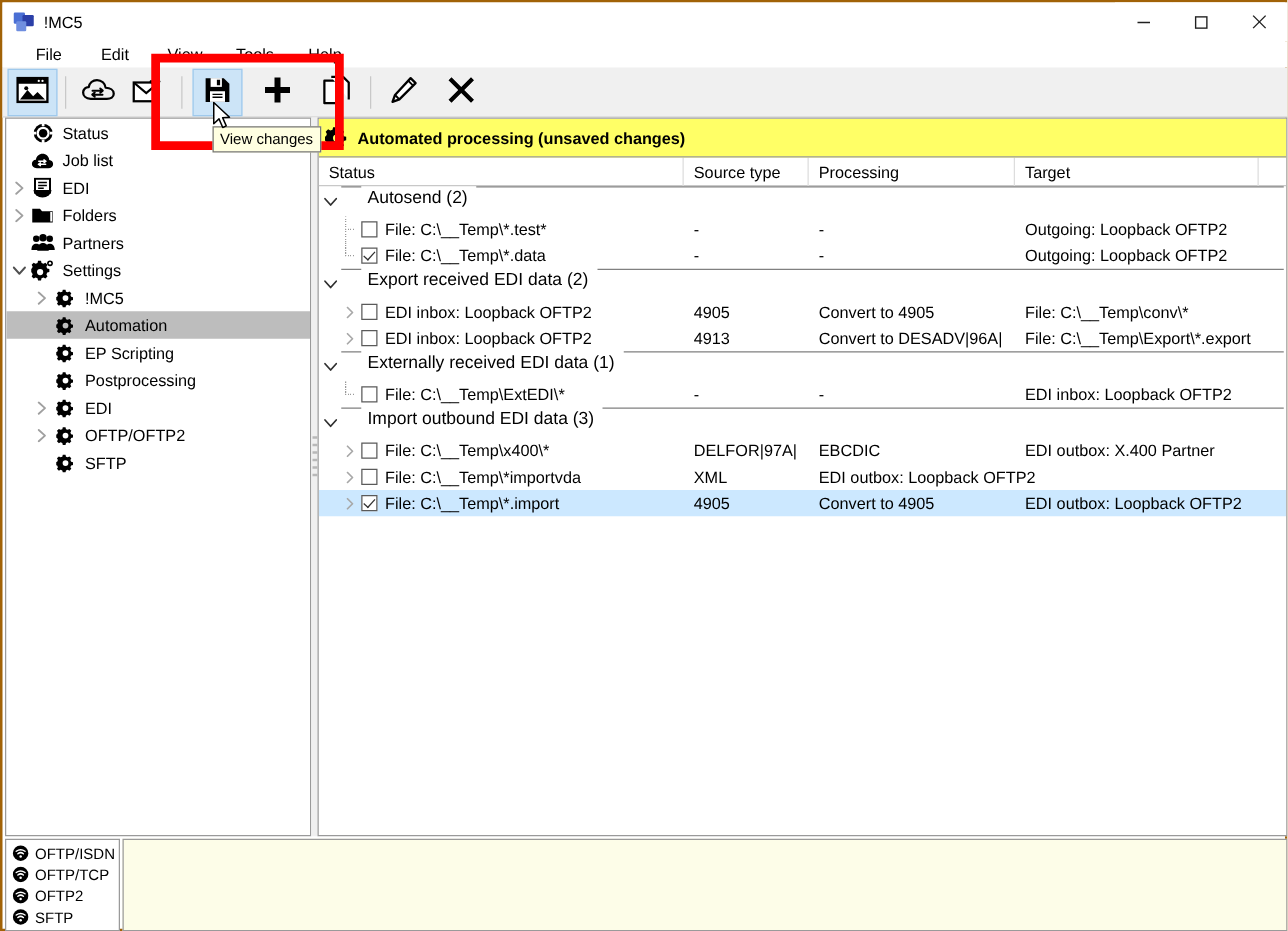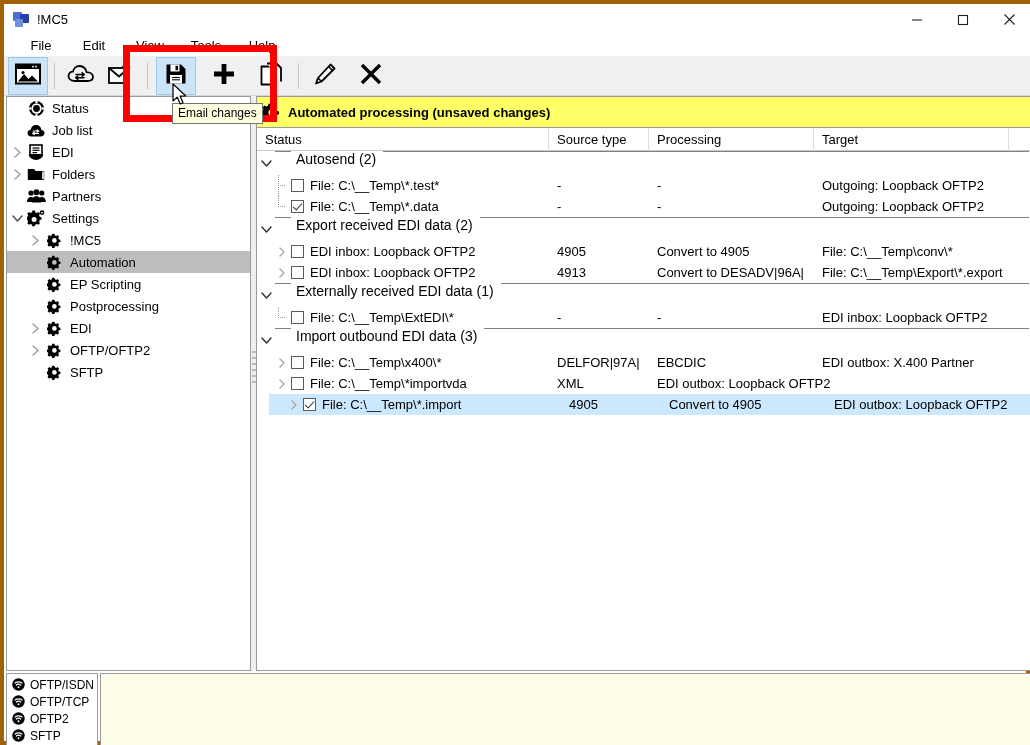--- a/index.html
+++ b/index.html
@@ -9,21 +9,21 @@
     overflow: hidden;
     font-family: "Liberation Sans", sans-serif;
     font-size: 13px;
     color: #000;
     background: #ffffff;
   }
   #app {
     position: relative;
     width: 1030px; height: 745px;
     background: #ffffff;
-    border: 4px solid #a16207;
+    border: 2px solid #a16207;
   }
 
   
   #titlebar {
     position: absolute; left: 0; top: 0;
     width: 1028px; height: 31px;
     background: #ffffff;
     display: flex; align-items: center;
   }
   #app-icon {
@@ -207,21 +207,21 @@
   }
   .group-label { font-size: 14px; color: #000; flex: none; }
   .group-line {
     flex: 1; height: 1px; background: #808080; margin-left: 7px; margin-right: 2px;
   }
 
   .data-row {
     display: flex; height: 21px; align-items: center;
     white-space: nowrap;
   }
-  .data-row.selected { background: #cce8ff; margin-left: 12px; }
+  .data-row.selected { background: #cce8ff; }
   .cell {
     font-size: 13px; color: #000;
     height: 21px; line-height: 21px;
     flex: none; overflow: hidden;
   }
   .cell.c-src    { width: 292px; display: flex; align-items: center; }
   .cell.c-stype  { width: 100px; padding-left: 8px; }
   .cell.c-proc   { width: 165px; padding-left: 8px; }
   .cell.c-target { width: 195px; padding-left: 8px; }
 
@@ -887,21 +887,21 @@
         </svg>
       </span>
       <span class="conn-label">SFTP</span>
     </div>
   </div>
 
   <div id="bottom-right"></div>
 
   <div id="red-rect"></div>
 
-  <div id="tooltip">Email changes</div>
+  <div id="tooltip">View changes</div>
 
   <div id="cursor">
     <svg width="17" height="24" viewBox="0 0 17 24">
       <path d="M1 1 L1 18 L5.2 14.1 L8.2 21 L11 19.7 L8.1 13.1 L13.6 12.8 Z" fill="#ffffff" stroke="#000000" stroke-width="1.2" stroke-linejoin="round"></path>
     </svg>
   </div>
 
 </div>
 
 </body></html>

